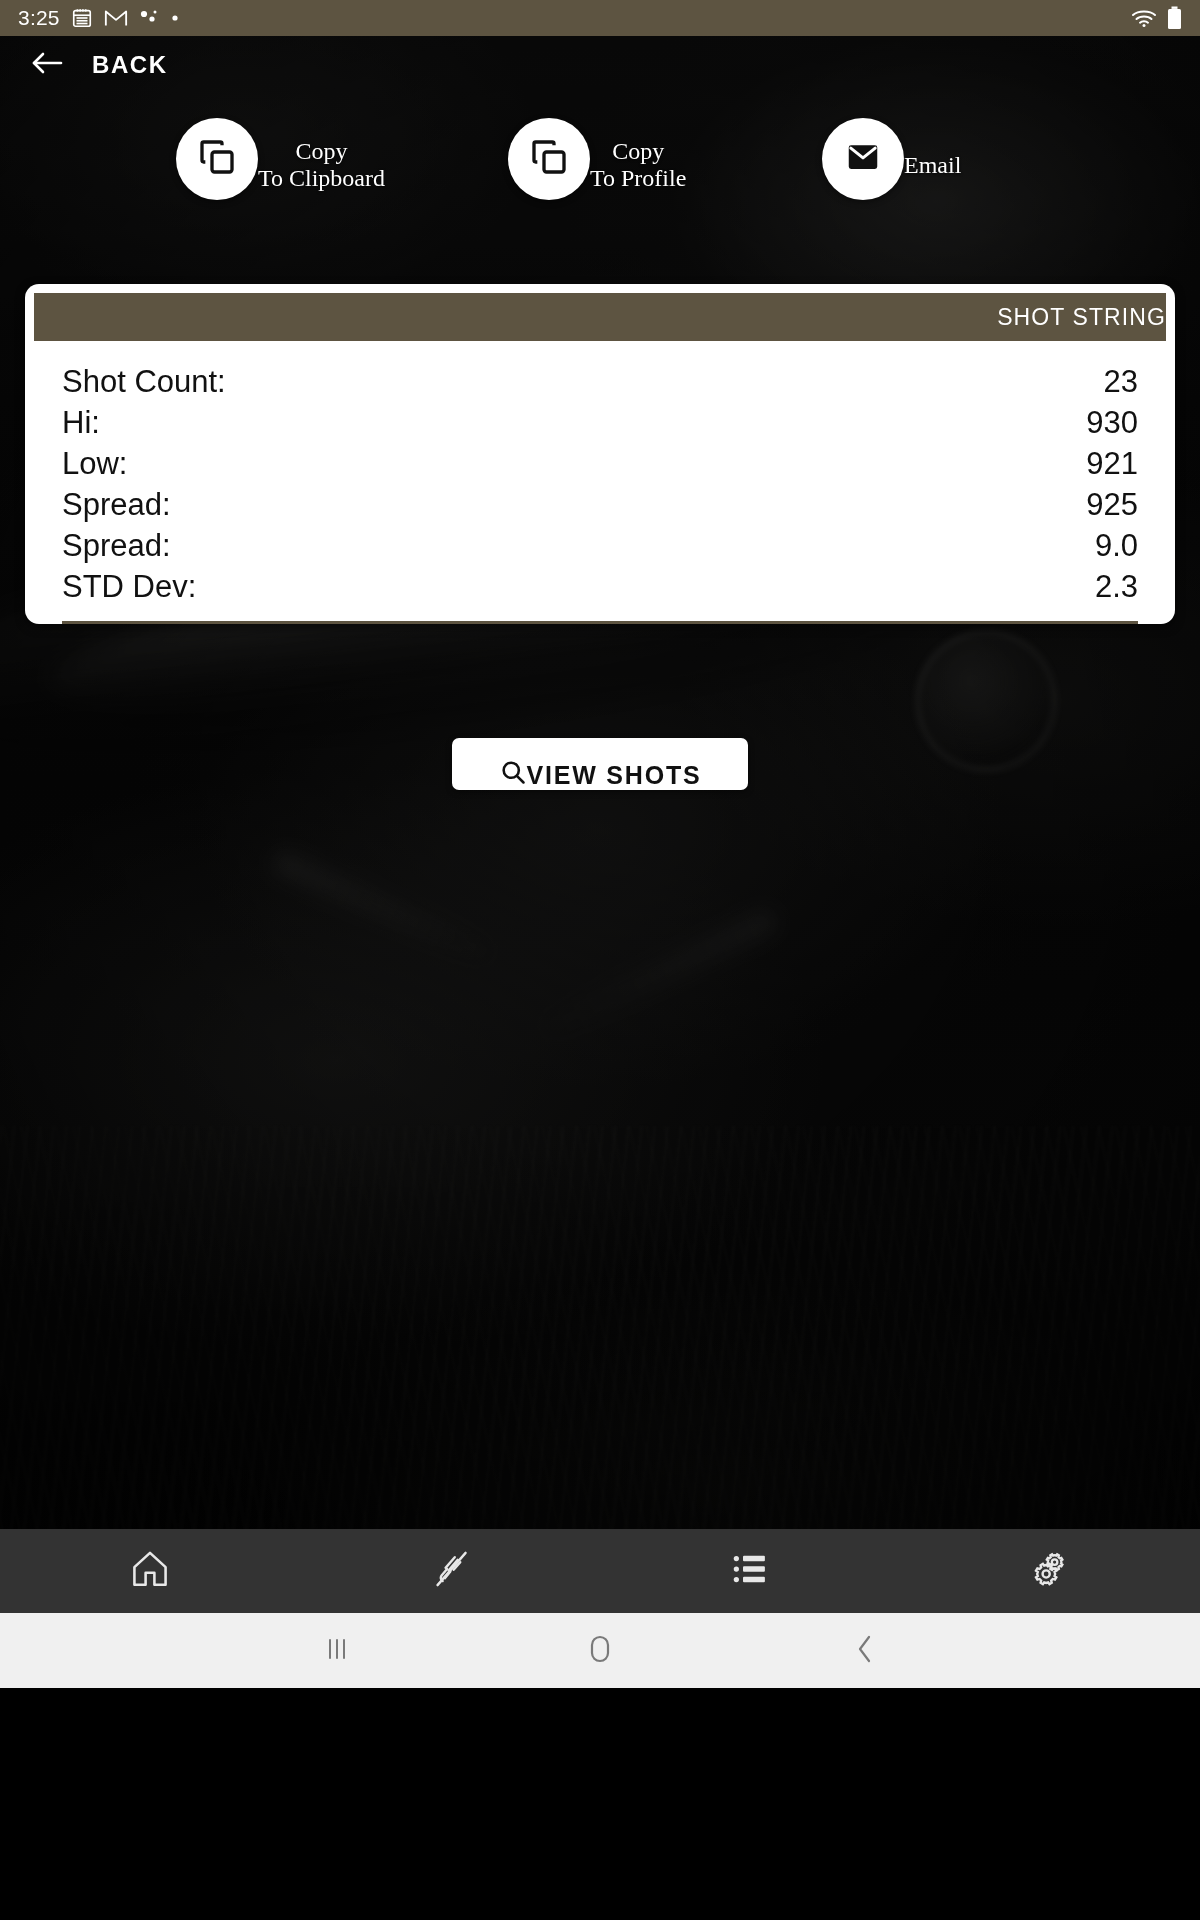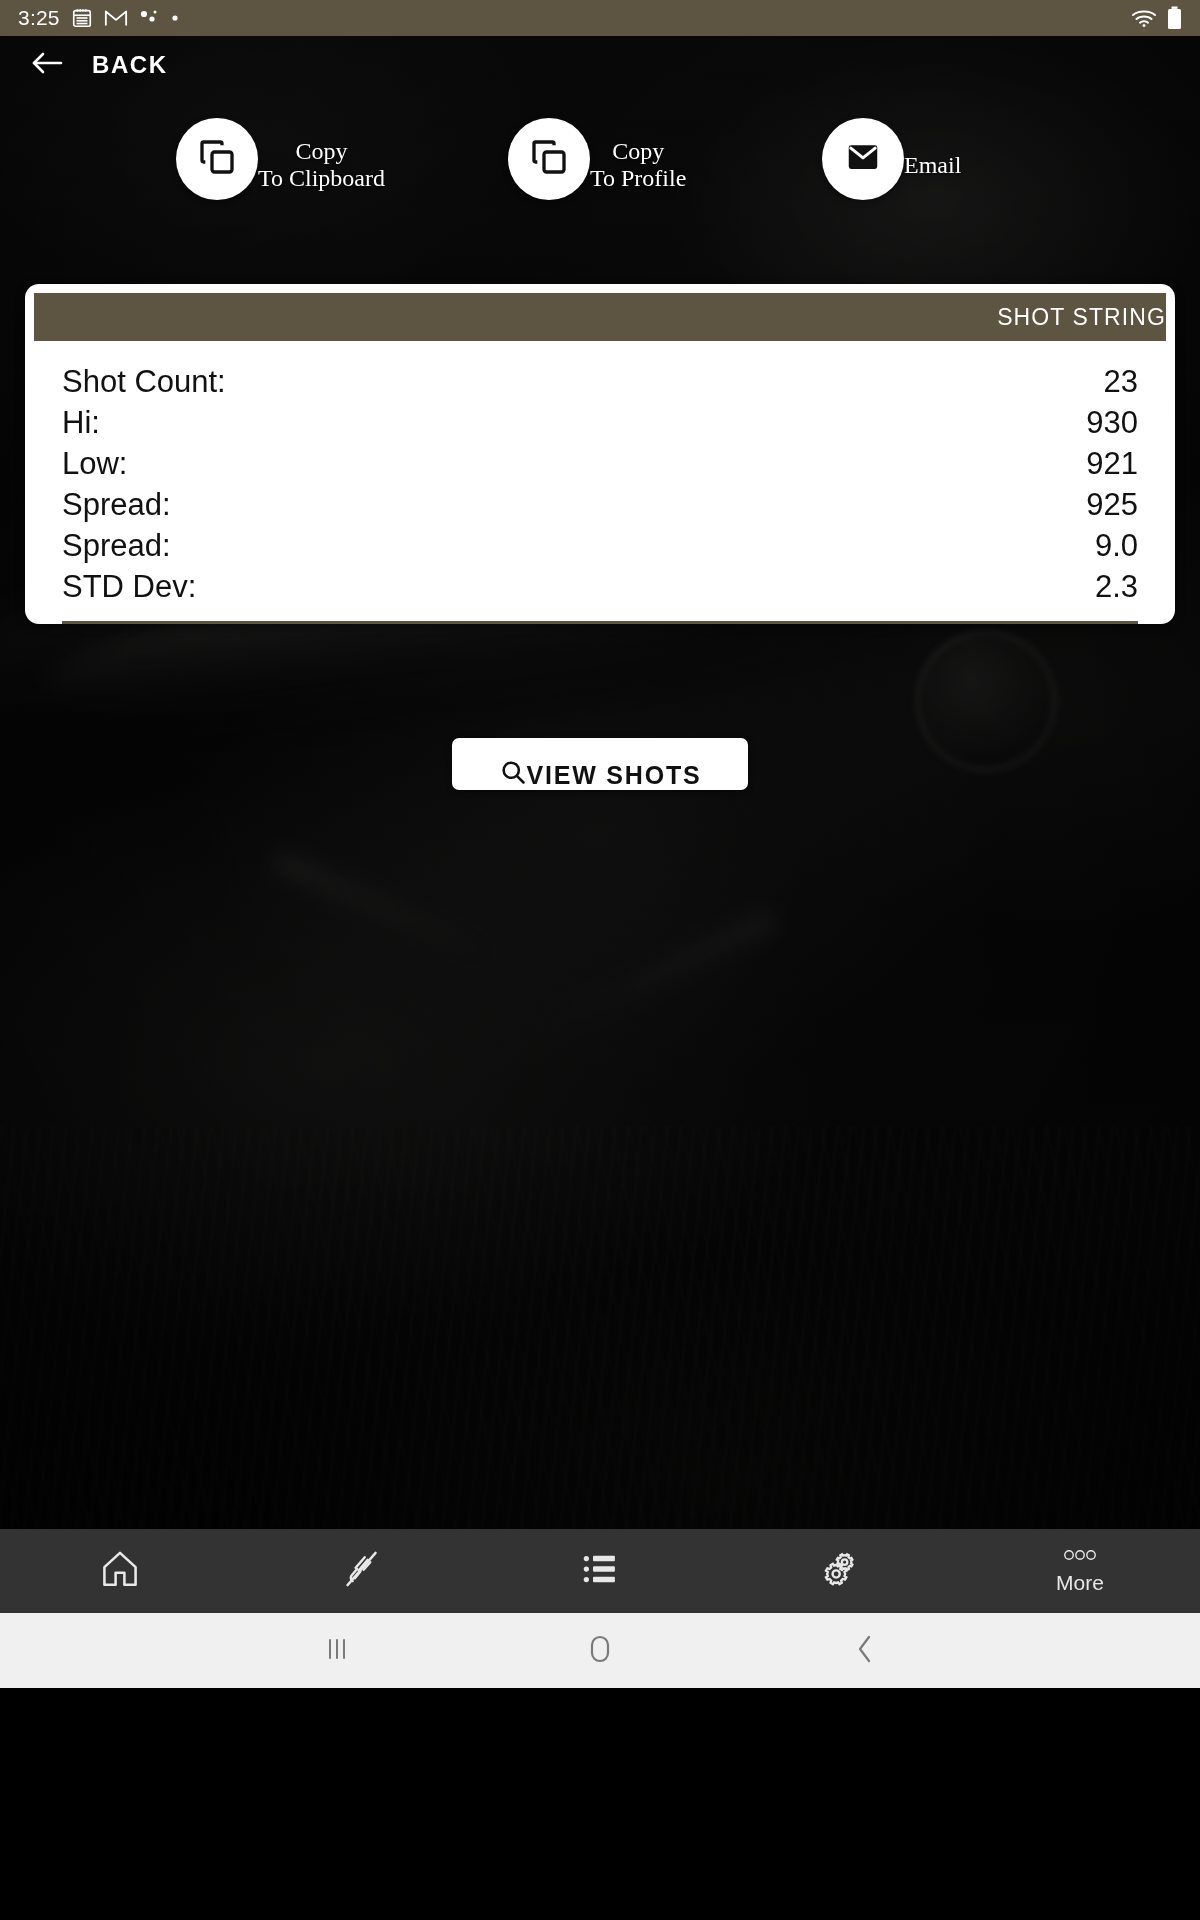--- a/index.html
+++ b/index.html
@@ -472,30 +472,20 @@
             <circle cx="0" cy="0" r="3.6" stroke-width="3"></circle>
           </g>
           <g transform="translate(10,14.6) scale(0.52)">
             <path d="M0 -9 L2 -8.4 L3.3 -10.2 L5.6 -8.8 L5 -6.6 L6.6 -5 L8.8 -5.6 L10.2 -3.3 L8.4 -2 L9 0 L8.4 2 L10.2 3.3 L8.8 5.6 L6.6 5 L5 6.6 L5.6 8.8 L3.3 10.2 L2 8.4 L0 9 L-2 8.4 L-3.3 10.2 L-5.6 8.8 L-5 6.6 L-6.6 5 L-8.8 5.6 L-10.2 3.3 L-8.4 2 L-9 0 L-8.4 -2 L-10.2 -3.3 L-8.8 -5.6 L-6.6 -5 L-5 -6.6 L-5.6 -8.8 L-3.3 -10.2 L-2 -8.4 Z" stroke-width="2.4"></path>
             <circle cx="0" cy="0" r="3.6" stroke-width="2.4"></circle>
           </g>
         </svg>
       </span>
     </div>
 
-    <div class="nav-item">
-      <span>
-        <svg width="44" height="16" viewBox="0 0 44 16" fill="none" stroke="#e8e8e8" stroke-width="1.4">
-          <circle cx="11" cy="8" r="4.2"></circle>
-          <circle cx="22" cy="8" r="4.2"></circle>
-          <circle cx="33" cy="8" r="4.2"></circle>
-        </svg>
-      </span>
-      <span class="nav-label">More</span>
-    </div>
 
   </div>
 
   <div class="sys-nav">
     <div class="sys-btn sys-recents">
       <span>
         <svg width="26" height="30" viewBox="0 0 26 30" fill="none" stroke="#7a7a7a" stroke-width="2" stroke-linecap="round">
           <line x1="6" y1="6" x2="6" y2="24"></line>
           <line x1="13" y1="6" x2="13" y2="24"></line>
           <line x1="20" y1="6" x2="20" y2="24"></line>

